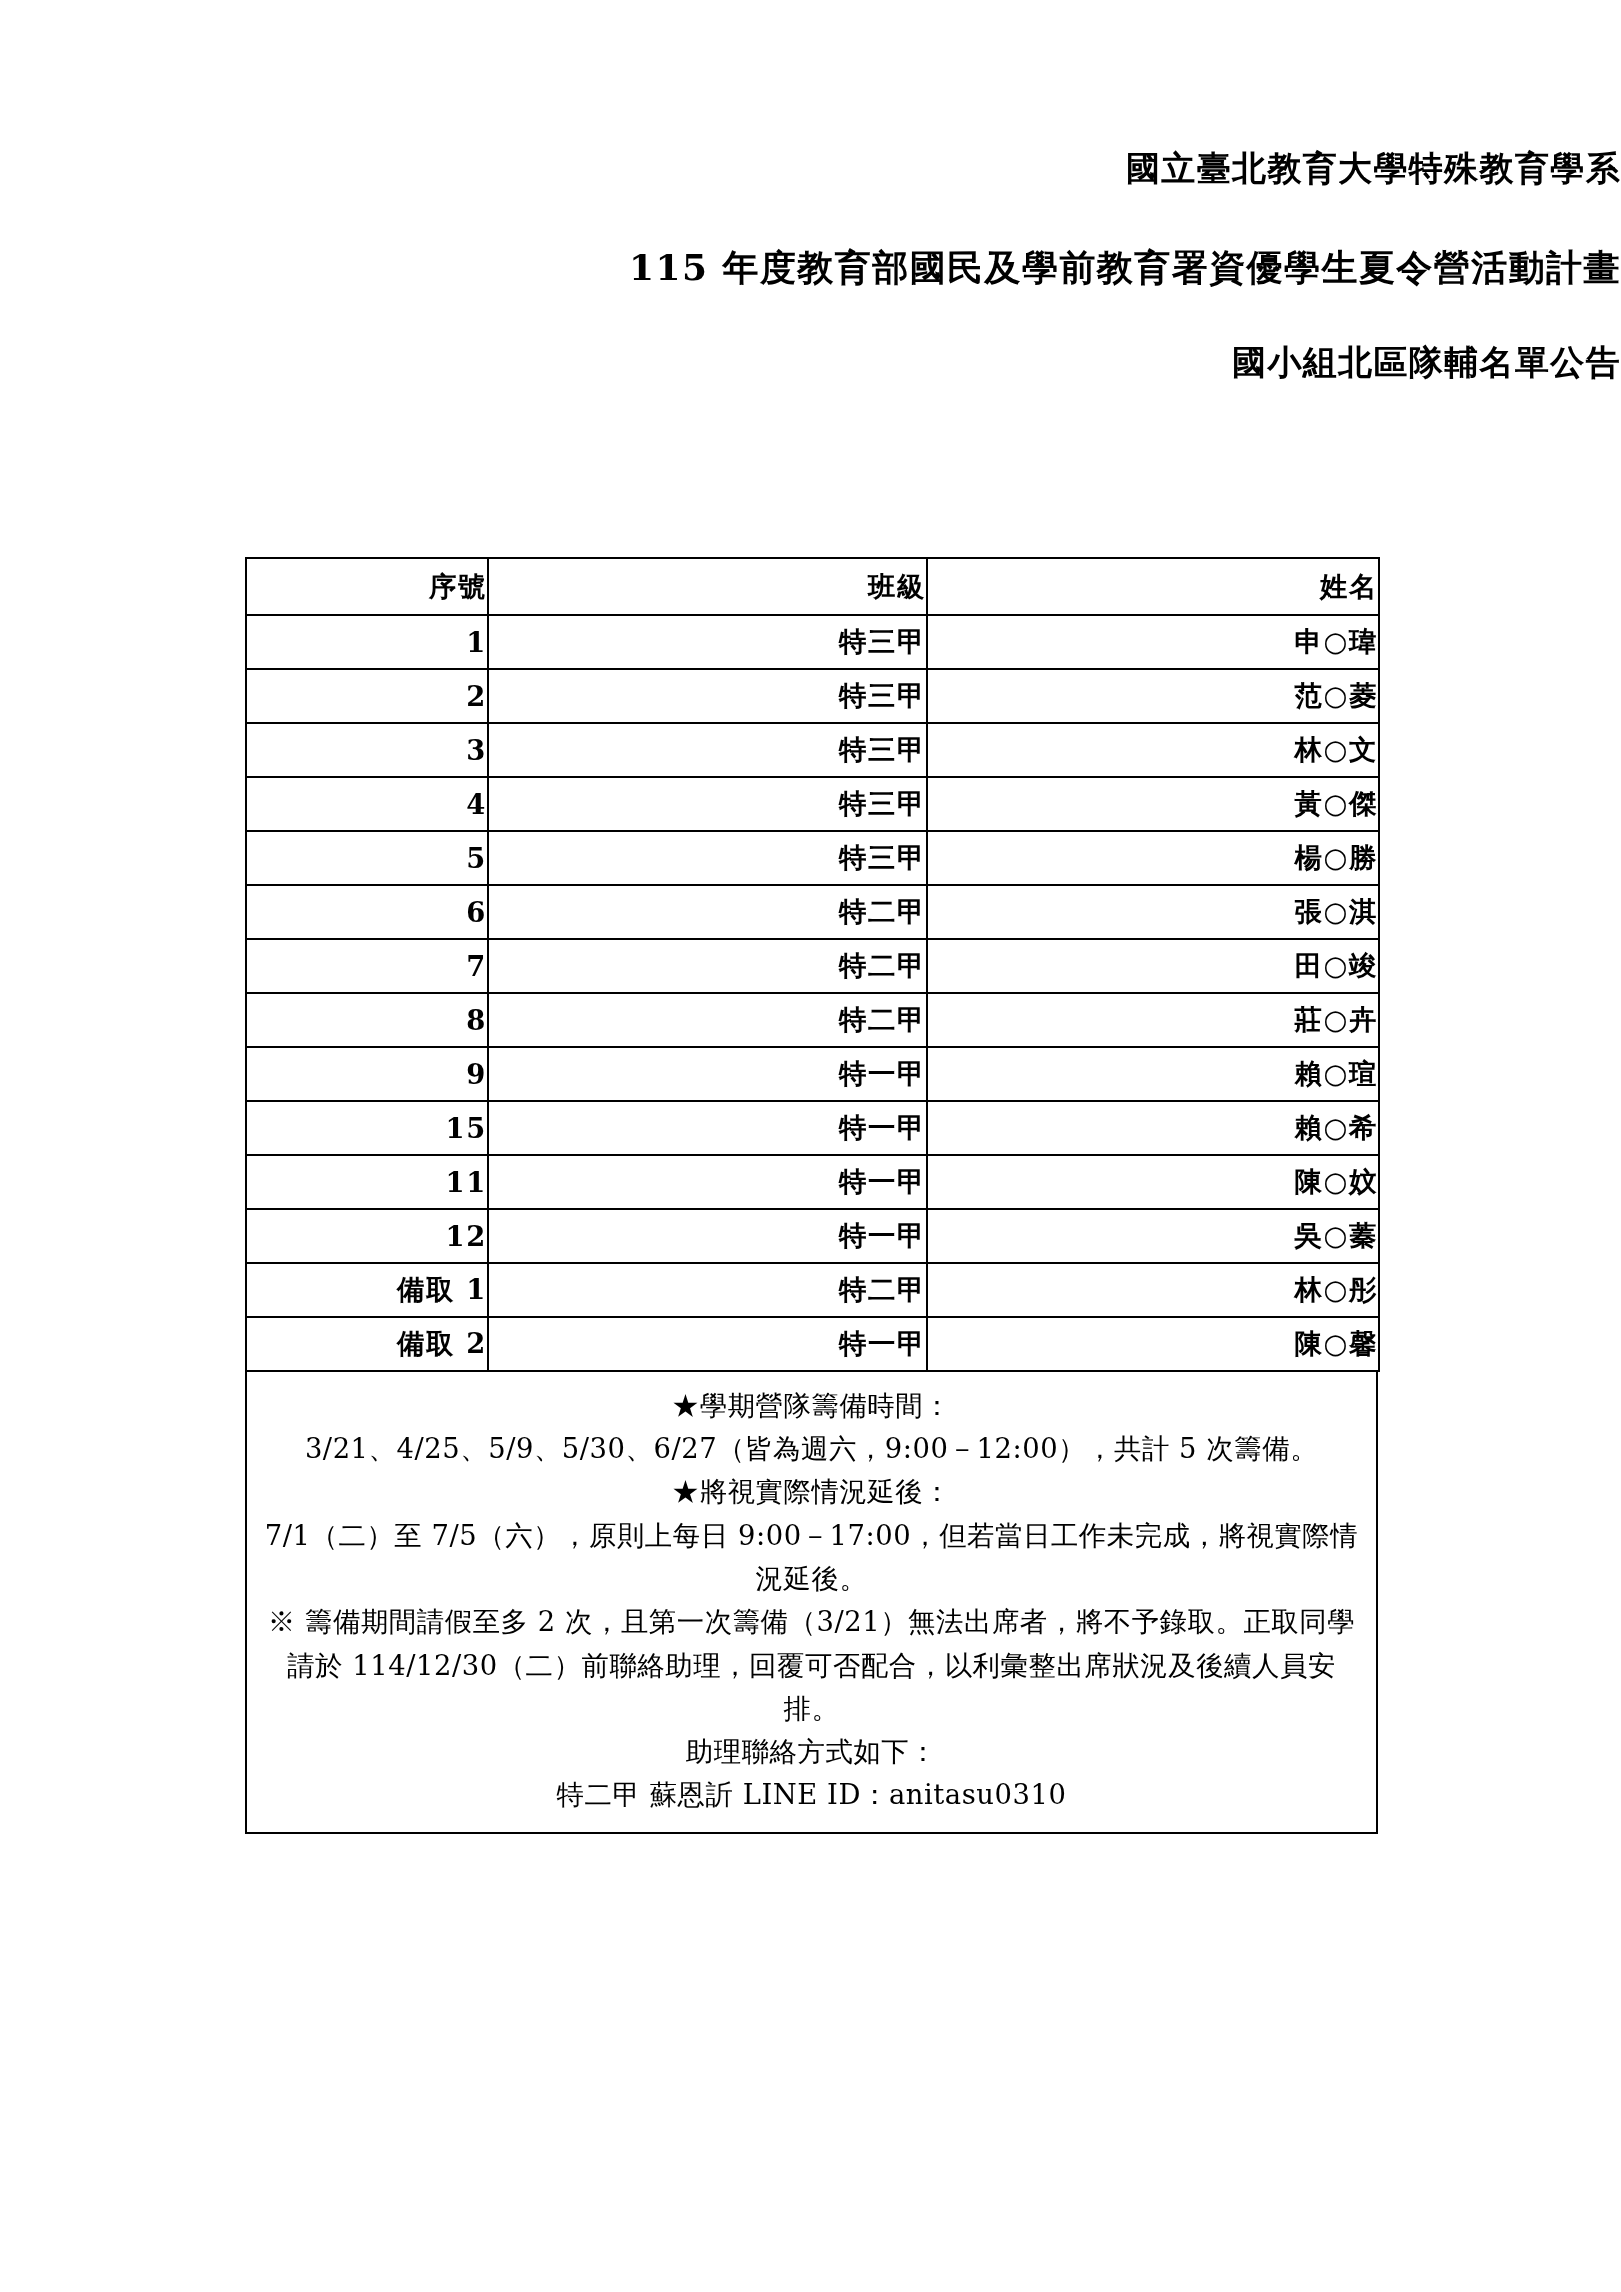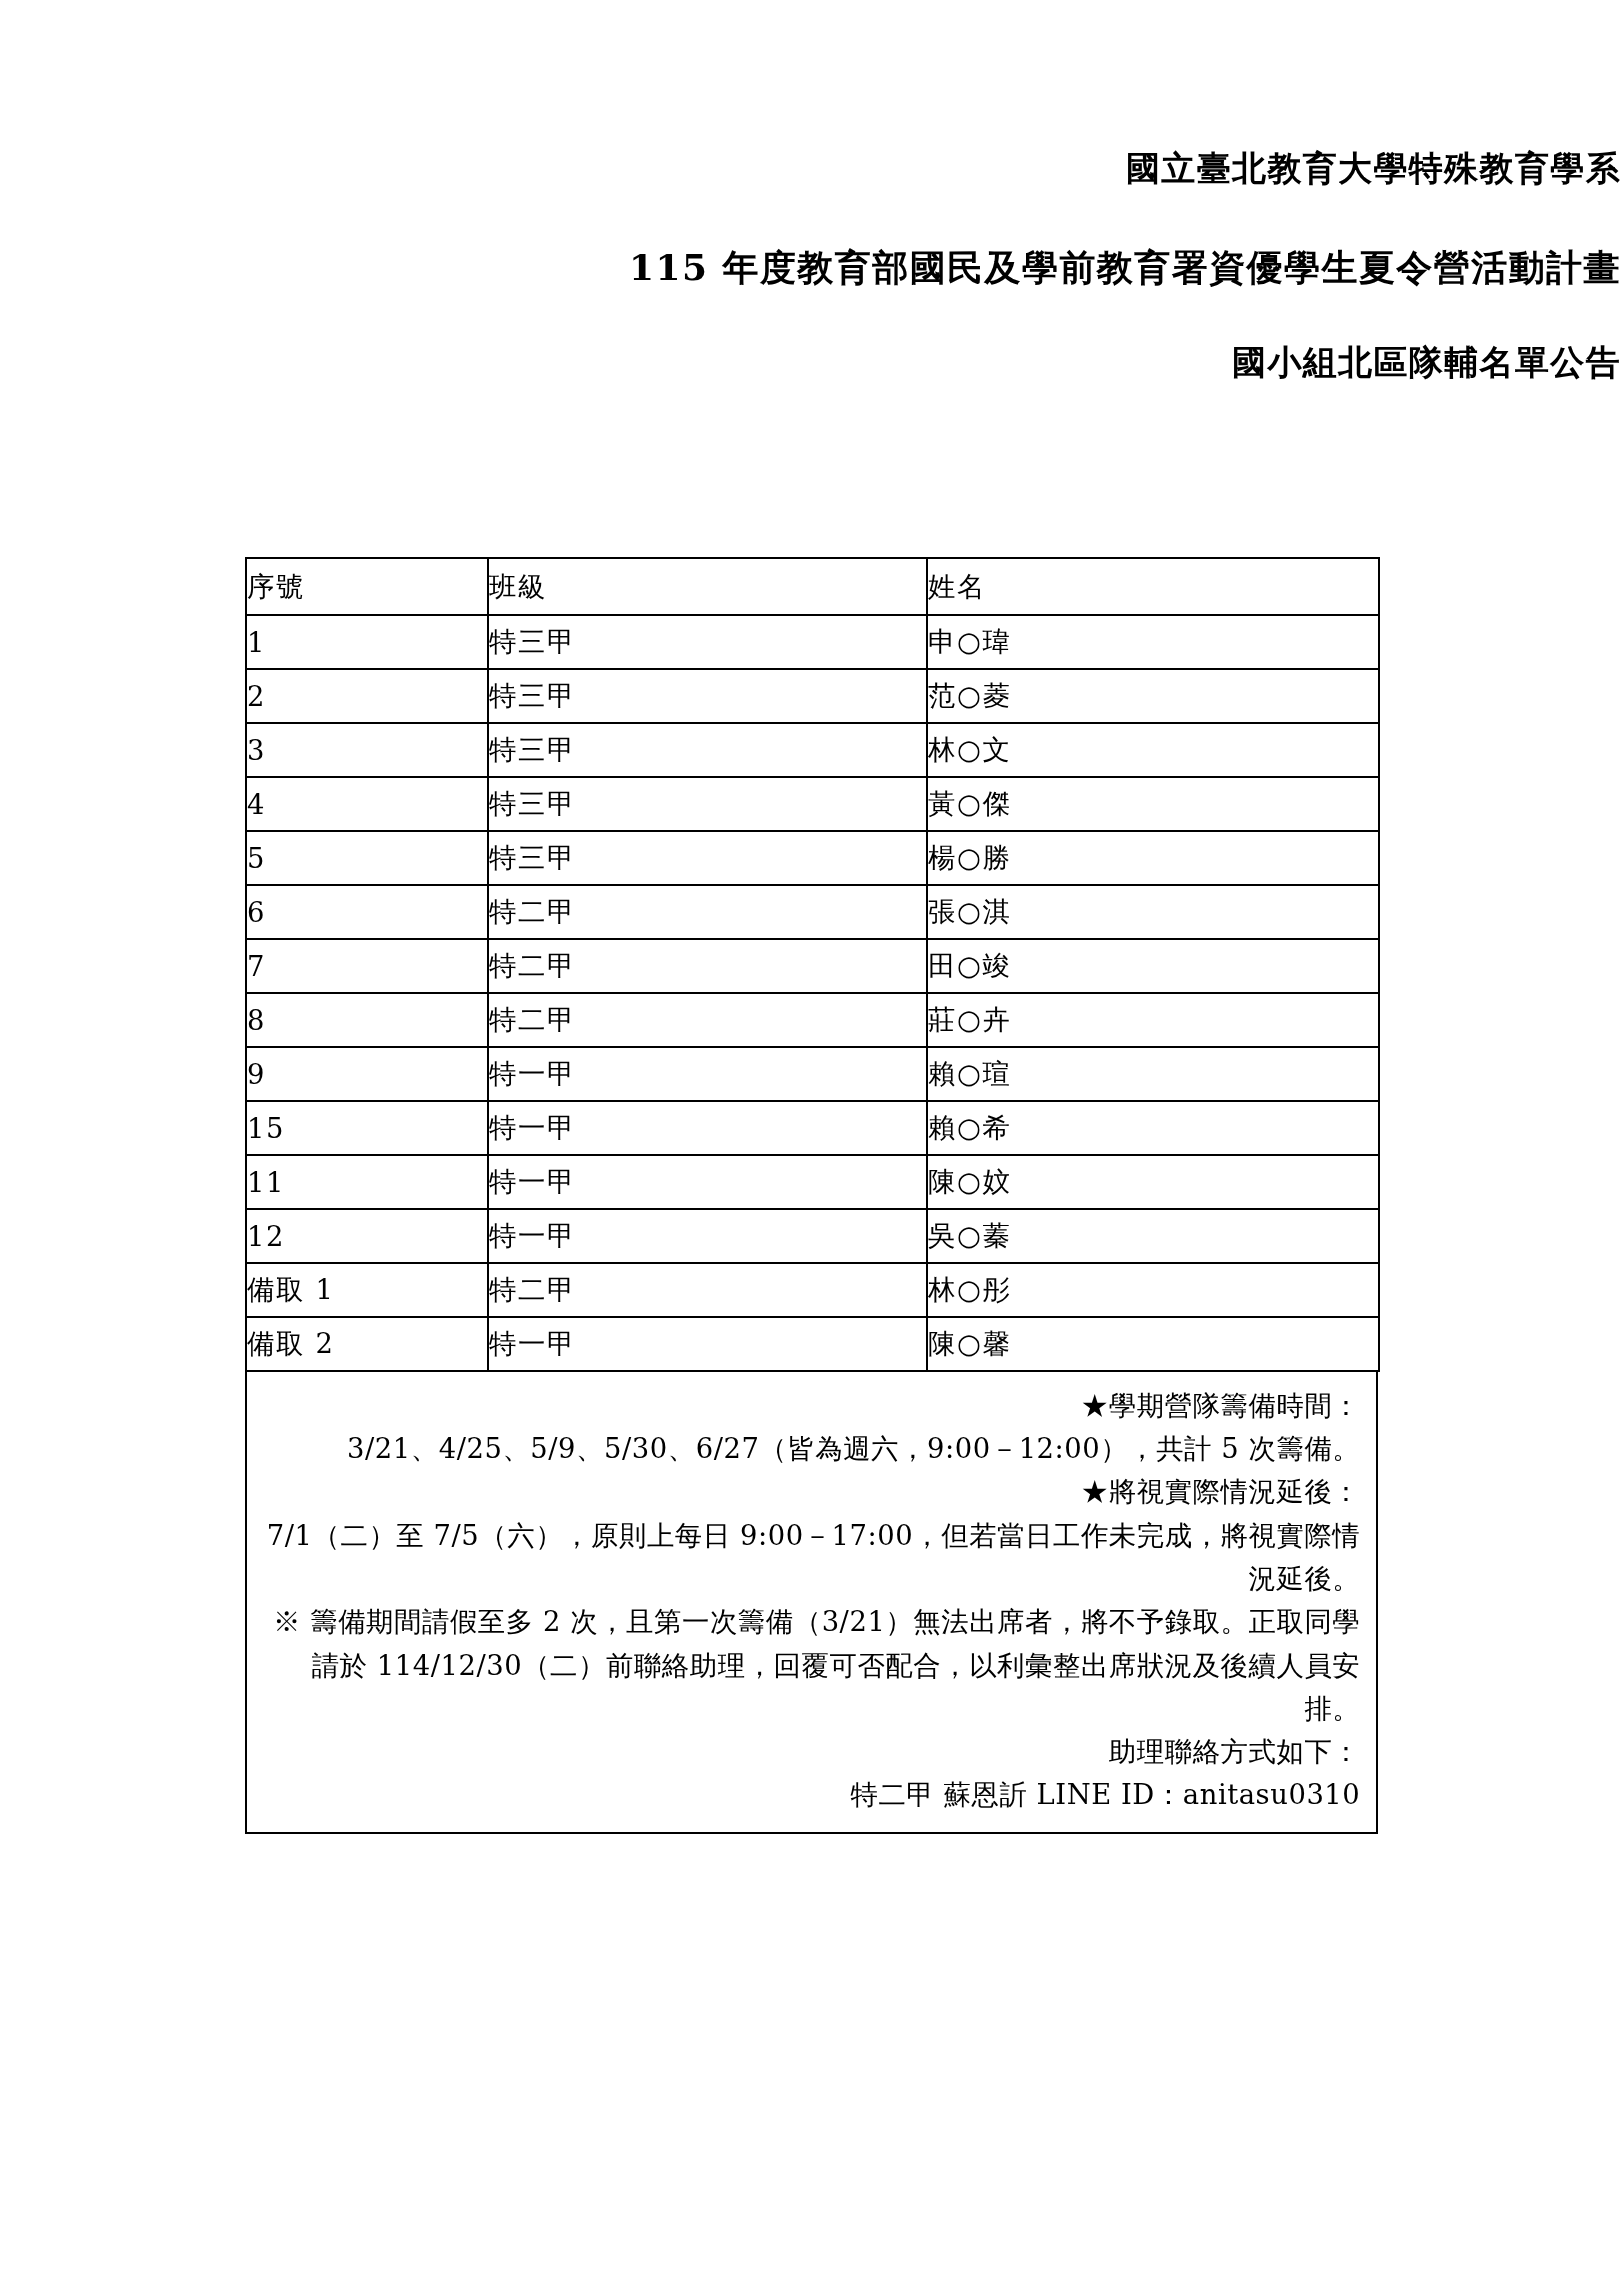--- a/index.html
+++ b/index.html
@@ -61,23 +61,23 @@
     width: 1133px;
   }
   table.roster {
     border-collapse: collapse;
     width: 1133px;
     table-layout: fixed;
   }
   table.roster td,
   table.roster th {
     border: 2px solid #000000;
-    text-align: left;
+    text-align: right;
     vertical-align: middle;
-    font-weight: normal;
+    font-weight: bold;
     font-size: 27.4px;
     height: 52px;
     padding: 0;
     letter-spacing: 0.06em;
   }
   table.roster th {
     height: 55px;
   }
   col.c-no    { width: 242px; }
   col.c-class { width: 439px; }
@@ -90,21 +90,21 @@
   
   .notes {
     border: 2px solid #000000;
     border-top: none;
     width: 1133px;
     box-sizing: border-box;
     padding: 11.8px 15.7px 15.7px 15.7px;
     font-size: 27.4px;
     line-height: 1.58;
     letter-spacing: 0.02em;
-    text-align: right;
+    text-align: center;
   }
   .notes p {
     margin: 0;
     padding: 0;
     white-space: normal;
   }
 </style>
 </head>
 <body>
 

